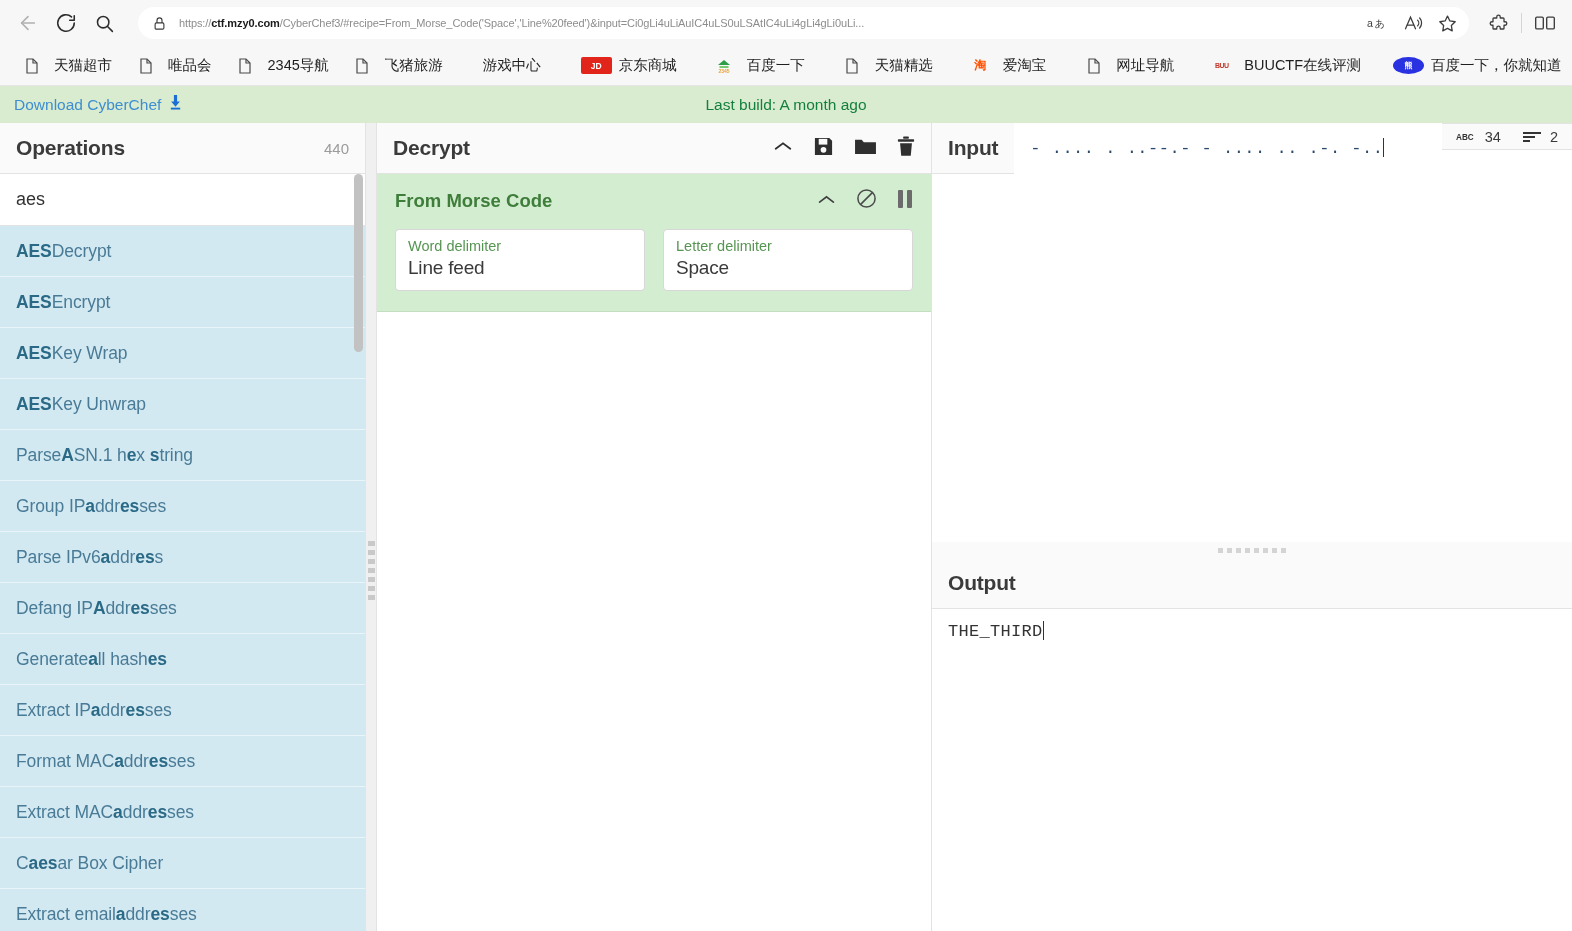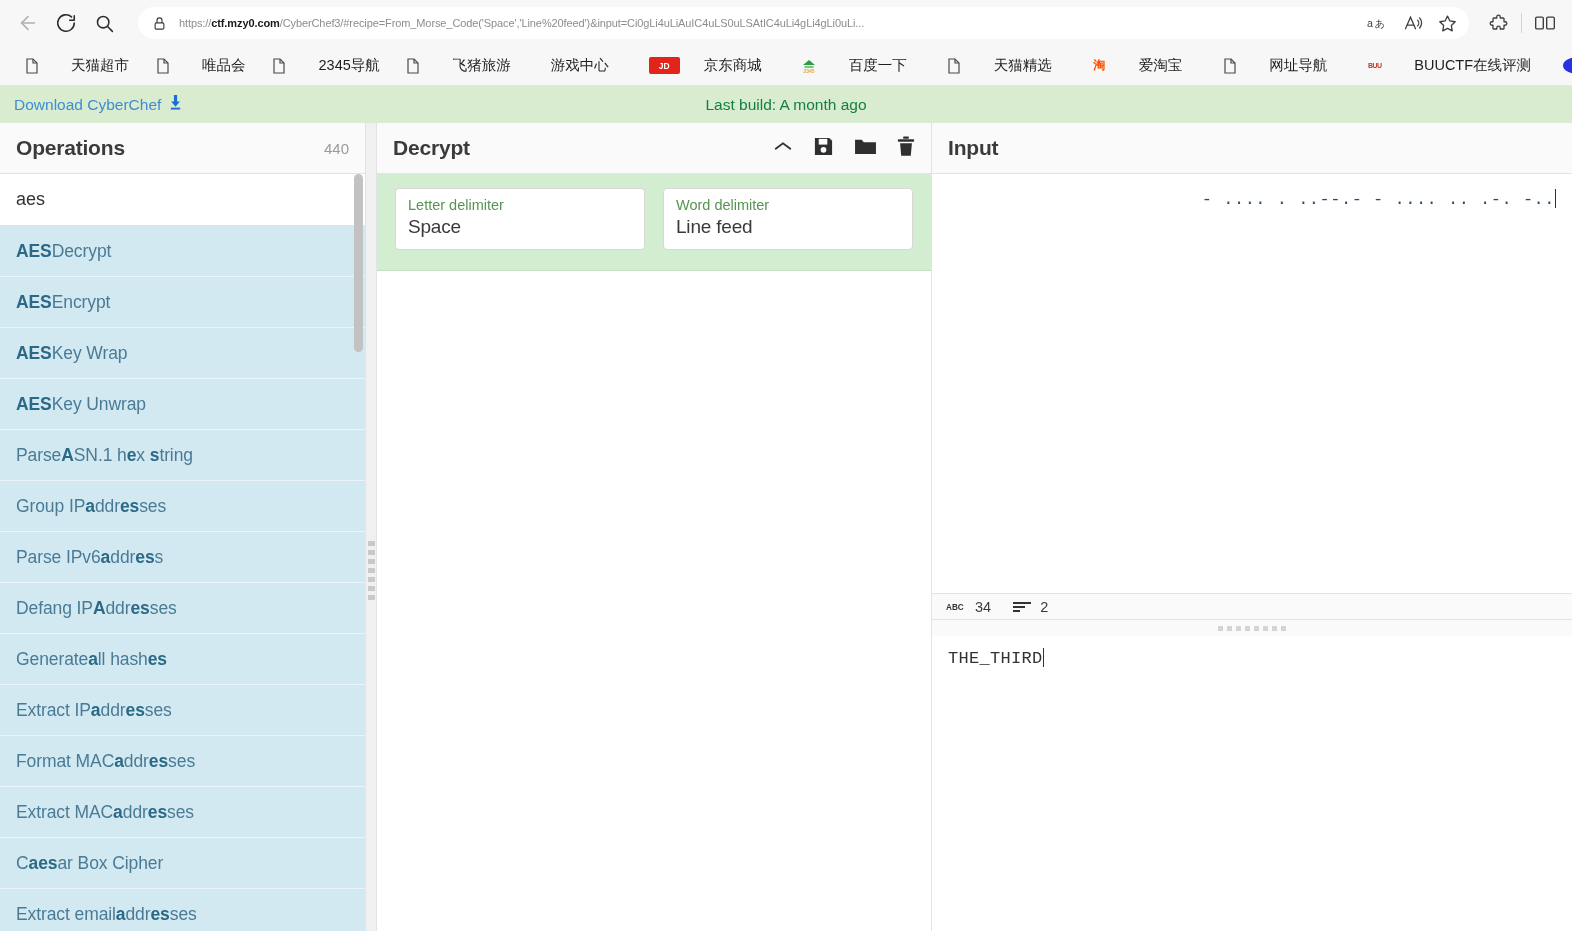--- a/index.html
+++ b/index.html
@@ -73,21 +73,21 @@
     display: flex;
     align-items: center;
     padding: 0 8px;
     gap: 2px;
     background: #f7f7f7;
     border-bottom: 1px solid #e6e6e6;
     overflow: hidden;
     white-space: nowrap;
   }
   .bm {
-    display: flex; align-items: center; gap: 24px;
+    display: flex; align-items: center; gap: 7px;
     padding: 4px 8px;
     border-radius: 5px;
     font-size: 14.5px;
     color: #1f1f1f;
     flex: 0 0 auto;
   }
   .bm-ico {
     width: 31px; height: 17px;
     display: flex; align-items: center; justify-content: center;
     flex: 0 0 auto;
@@ -272,21 +272,21 @@
   .arg-value { font-size: 19px; color: #3a3a3a; letter-spacing: -0.2px; }
 
   
   .io-pane {
     flex: 1 1 auto;
     display: flex;
     flex-direction: column;
     min-width: 0;
     background: #fff;
   }
-  .input-section { flex: 0 0 auto; display: flex; flex-direction: column; height: 497px; text-align: right; }
+  .input-section { flex: 0 0 auto; display: flex; height: 419px; }
   .io-body {
     flex: 1 1 auto;
     padding: 12px 16px;
     overflow: hidden;
     background: #fff;
   }
   .morse-text {
     font-family: "Liberation Mono", monospace;
     font-size: 17px;
     color: #2b4a6f;
@@ -636,28 +636,50 @@
               <rect x="6" y="0.5" width="6" height="2.5" rx="0.8"></rect>
               <rect x="0.5" y="3.5" width="17" height="2.6" rx="0.8"></rect>
               <path d="M2.8 7.5h12.4l-1.2 13.2H4z"></path>
             </svg>
         </span>
       </div>
     </div>
 
     <div class="recipe-body">
       <div class="op-card">
+        <div class="op-card-head">
+          <span class="op-card-title">From Morse Code</span>
+          <div class="op-card-icons">
+            <span>
+              <svg width="19" height="13" viewBox="0 0 22 14" fill="none" stroke="#3f3f3f" stroke-width="2" stroke-linecap="round">
+                  <path d="M3 10l8-6 8 6"></path>
+                </svg>
+            </span>
+            <span>
+              <svg width="21" height="21" viewBox="0 0 22 22" fill="none" stroke="#4a4a4a" stroke-width="1.6">
+                  <circle cx="11" cy="11" r="9"></circle>
+                  <path d="M4.6 17.4L17.4 4.6"></path>
+                </svg>
+            </span>
+            <span>
+              <svg width="16" height="20" viewBox="0 0 16 20" fill="#6b6b6b">
+                  <rect x="1" y="1" width="5" height="18" rx="1"></rect>
+                  <rect x="10" y="1" width="5" height="18" rx="1"></rect>
+                </svg>
+            </span>
+          </div>
+        </div>
         <div class="op-args">
+          <div class="arg-field">
+            <div class="arg-label">Word delimiter</div>
+            <div class="arg-value">Line feed</div>
+          </div>
           <div class="arg-field">
             <div class="arg-label">Letter delimiter</div>
             <div class="arg-value">Space</div>
-          </div>
-          <div class="arg-field">
-            <div class="arg-label">Word delimiter</div>
-            <div class="arg-value">Line feed</div>
           </div>
         </div>
       </div>
     </div>
 
   </div>
 
   <div class="io-pane">
 
     <div class="input-section">
@@ -696,19 +718,22 @@
           <i></i>
           <i></i>
           <i></i>
           <i></i>
           <i></i>
           <i></i>
         </div>
     </div>
 
     <div class="output-section">
+      <div class="pane-title">
+        <h2>Output</h2>
+      </div>
       <div class="io-body">
         <div class="output-text"><span>THE_THIRD</span><span class="caret"></span></div>
       </div>
     </div>
 
   </div>
 </div>
 
 </body></html>

